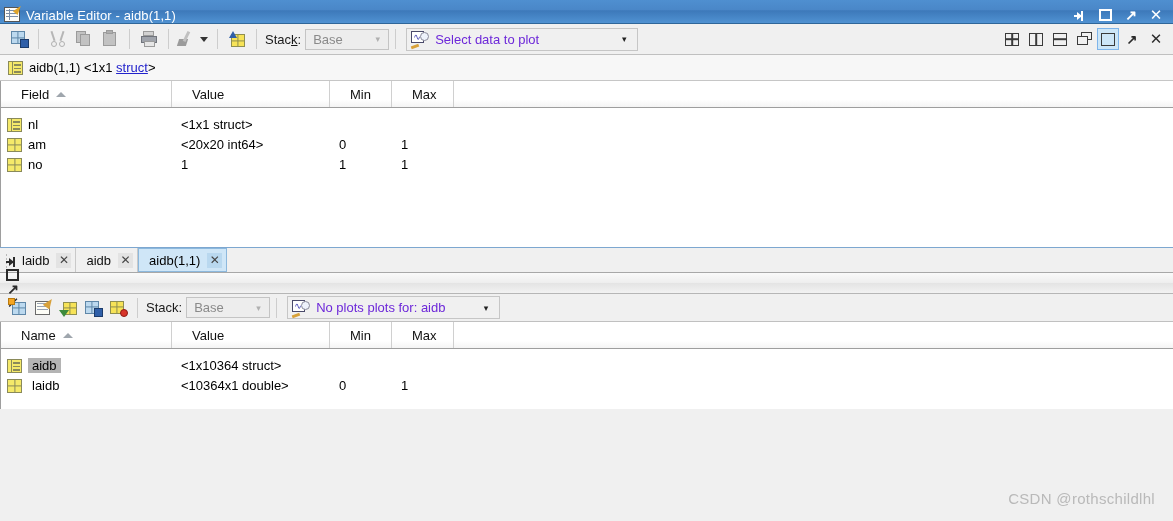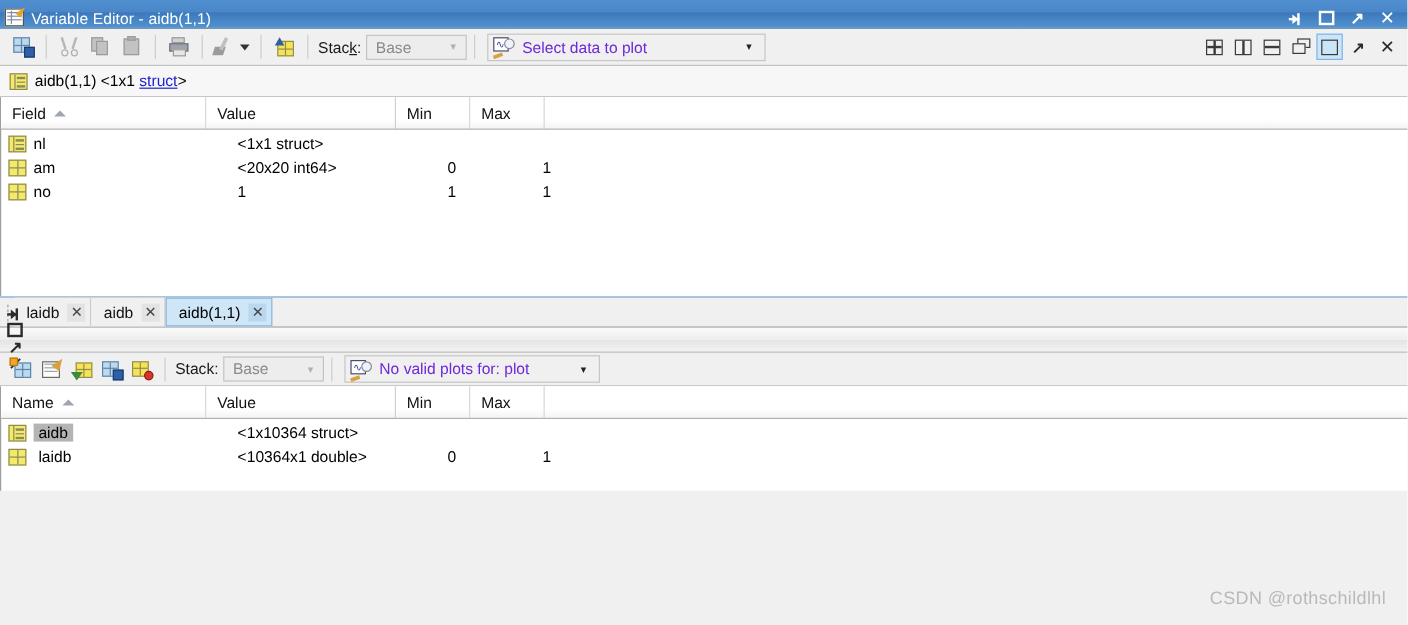--- a/index.html
+++ b/index.html
@@ -109,30 +109,30 @@
     height: 26px; display: flex; align-items: center; padding-left: 8px;
     background: #f7f7f7; border-bottom: 1px solid #c6c6c6;
   }
   .pathbar .ptxt { font-size: 13px; margin-left: 6px; color: #000; }
   .pathbar .plink { color: #2222cc; text-decoration: underline; }
 
   
   .tablewrap { background: #fff; }
   .thead { display: flex; height: 27px; background: #fff; border-bottom: 1px solid #9e9e9e; }
   .th {
-    display: flex; align-items: center; padding-left: 9px;
+    display: flex; align-items: center; padding-left: 20px;
     border-right: 1px solid #d0d0d0; font-size: 13px; color: #111;
     background: linear-gradient(to bottom,#ffffff 0%, #ffffff 72%, #f4f4f4 100%);
   }
   .th .sortarr {
     width: 0; height: 0; margin-left: 7px;
     border-left: 5px solid transparent; border-right: 5px solid transparent;
     border-bottom: 5px solid #9fa6ad;
   }
-  .trow { display: flex; height: 20px; align-items: flex-start; gap: 17px; }
+  .trow { display: flex; height: 20px; align-items: flex-end; }
   .td { padding-left: 9px; font-size: 13px; display: flex; align-items: center; white-space: nowrap; }
   .td.name { gap: 6px; padding-left: 6px; }
   .namechip { padding: 0 4px; }
   .namechip.sel { background: #b4b4b4; color: #000; }
 
   
   .ic-struct { width: 15px; height: 14px; border: 1px solid #8a8a5a; background: #f5e96a; position: relative; flex: none; }
   .ic-struct::before { content:""; position:absolute; left:3px; top:0; width:1px; height:100%; background:#8a8a5a; }
   .ic-struct i { position:absolute; left:5px; width:7px; height:1.5px; background:#8a8a5a; }
   .ic-struct i:nth-child(1){ top:2.5px; } .ic-struct i:nth-child(2){ top:6px; } .ic-struct i:nth-child(3){ top:9.5px; }
@@ -468,21 +468,21 @@
       <span class="carr">▾</span>
     </div>
     <div class="sep"></div>
     <div class="plotsel" style="min-width:213px;">
       <div class="icon-plot">
         <div class="pbox"></div>
           <div class="pwave">∿</div>
           <div class="pmag"></div>
           <div class="ppen"></div>
       </div>
-      <div class="pslabel">No valid plots for: plot</div>
+      <div class="pslabel">No plots plots for: aidb</div>
       <div class="psarr">▾</div>
     </div>
   </div>
 
   <div class="tablewrap" style="height:87px;border-left:1px solid #9e9e9e;">
     <div class="thead">
       <div class="th" style="width:171px;">
         <span>Name</span>
         <span class="sortarr"></span>
       </div>

